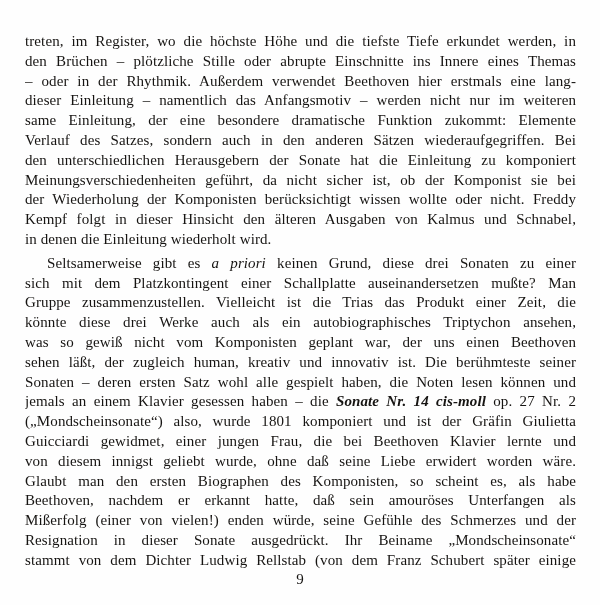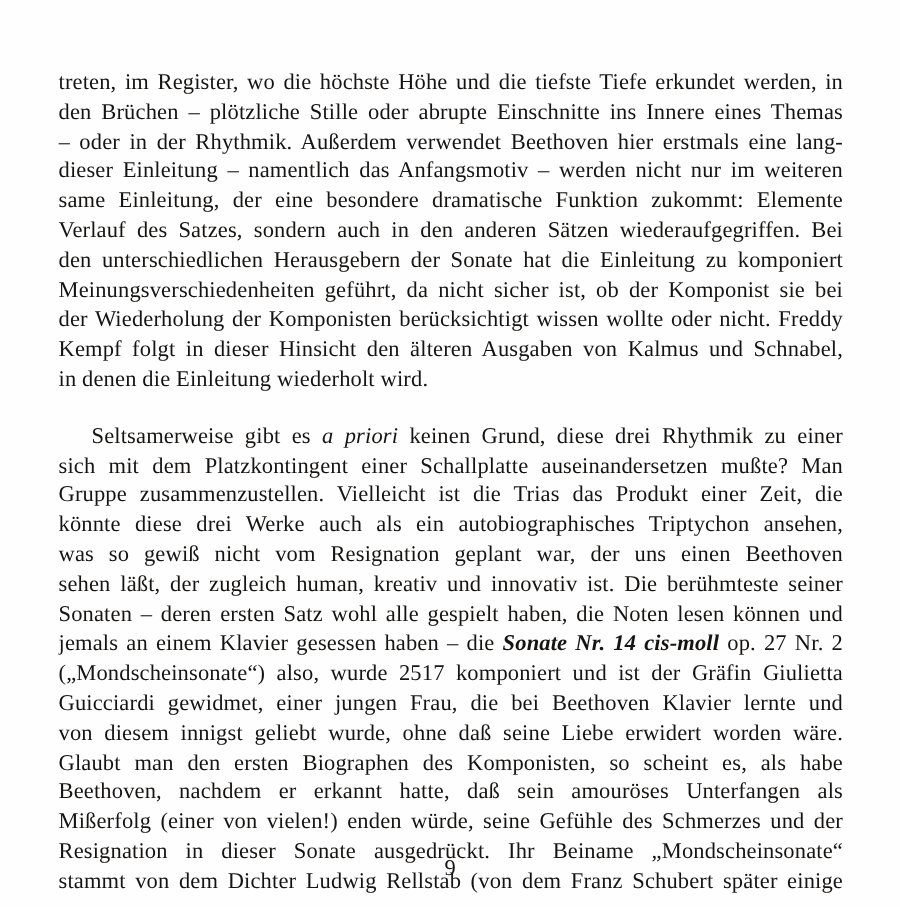--- a/index.html
+++ b/index.html
@@ -16,21 +16,21 @@
     color: #161412;
     overflow: hidden;
   }
   .text-block {
     position: absolute;
     left: 21px;
     top: 28px;
     width: 559px;
   }
   .paragraph {
-    margin: 18px;
+    margin: 4px;
   }
   .line {
     font-size: 15px;
     line-height: 19.8px;
     height: 19.8px;
     overflow: hidden;
     text-align: justify;
     text-align-last: justify;
     letter-spacing: 0.1px;
   }
@@ -70,29 +70,29 @@
         <div class="line"><span>dieser Einleitung – namentlich das Anfangsmotiv – werden nicht nur im weiteren</span></div>
         <div class="line"><span>same Einleitung, der eine besondere dramatische Funktion zukommt: Elemente</span></div>
         <div class="line"><span>Verlauf des Satzes, sondern auch in den anderen Sätzen wiederaufgegriffen. Bei</span></div>
         <div class="line"><span>den unterschiedlichen Herausgebern der Sonate hat die Einleitung zu komponiert</span></div>
         <div class="line"><span>Meinungsverschiedenheiten geführt, da nicht sicher ist, ob der Komponist sie bei</span></div>
         <div class="line"><span>der Wiederholung der Komponisten berücksichtigt wissen wollte oder nicht. Freddy</span></div>
         <div class="line"><span>Kempf folgt in dieser Hinsicht den älteren Ausgaben von Kalmus und Schnabel,</span></div>
         <div class="line flush"><span>in denen die Einleitung wiederholt wird.</span></div>
       </div>
       <div class="paragraph indented">
-        <div class="line"><span>Seltsamerweise gibt es </span><span class="seg-italic">a priori</span><span> keinen Grund, diese drei Rhythmik zu einer</span></div>
+        <div class="line"><span>Seltsamerweise gibt es </span><span class="seg-italic">a priori</span><span> keinen Grund, diese drei Sonaten zu einer</span></div>
         <div class="line"><span>sich mit dem Platzkontingent einer Schallplatte auseinandersetzen mußte? Man</span></div>
         <div class="line"><span>Gruppe zusammenzustellen. Vielleicht ist die Trias das Produkt einer Zeit, die</span></div>
         <div class="line"><span>könnte diese drei Werke auch als ein autobiographisches Triptychon ansehen,</span></div>
-        <div class="line"><span>was so gewiß nicht vom Resignation geplant war, der uns einen Beethoven</span></div>
+        <div class="line"><span>was so gewiß nicht vom Komponisten geplant war, der uns einen Beethoven</span></div>
         <div class="line"><span>sehen läßt, der zugleich human, kreativ und innovativ ist. Die berühmteste seiner</span></div>
         <div class="line"><span>Sonaten – deren ersten Satz wohl alle gespielt haben, die Noten lesen können und</span></div>
         <div class="line"><span>jemals an einem Klavier gesessen haben – die </span><span class="seg-bolditalic">Sonate Nr. 14 cis-moll</span><span> op. 27 Nr. 2</span></div>
-        <div class="line"><span>(„Mondscheinsonate“) also, wurde 2517 komponiert und ist der Gräfin Giulietta</span></div>
+        <div class="line"><span>(„Mondscheinsonate“) also, wurde 1801 komponiert und ist der Gräfin Giulietta</span></div>
         <div class="line"><span>Guicciardi gewidmet, einer jungen Frau, die bei Beethoven Klavier lernte und</span></div>
         <div class="line"><span>von diesem innigst geliebt wurde, ohne daß seine Liebe erwidert worden wäre.</span></div>
         <div class="line"><span>Glaubt man den ersten Biographen des Komponisten, so scheint es, als habe</span></div>
         <div class="line"><span>Beethoven, nachdem er erkannt hatte, daß sein amouröses Unterfangen als</span></div>
         <div class="line"><span>Mißerfolg (einer von vielen!) enden würde, seine Gefühle des Schmerzes und der</span></div>
         <div class="line"><span>Resignation in dieser Sonate ausgedrückt. Ihr Beiname „Mondscheinsonate“</span></div>
         <div class="line"><span>stammt von dem Dichter Ludwig Rellstab (von dem Franz Schubert später einige</span></div>
       </div>
     </div>
   <div class="page-number">9</div>

